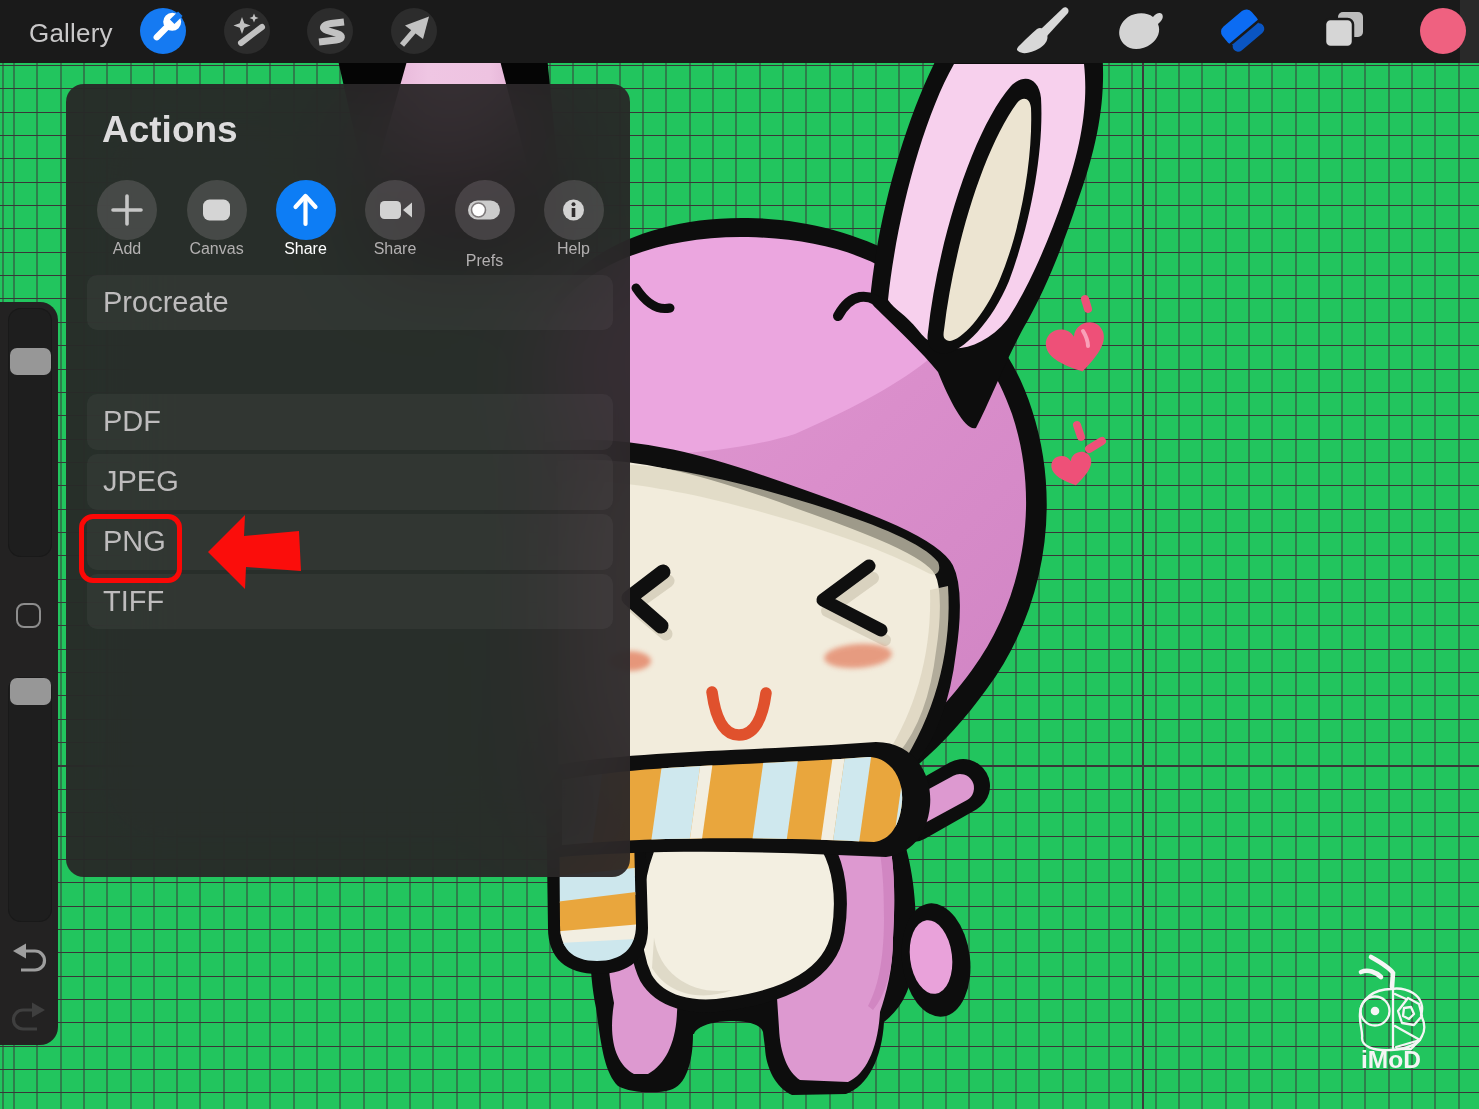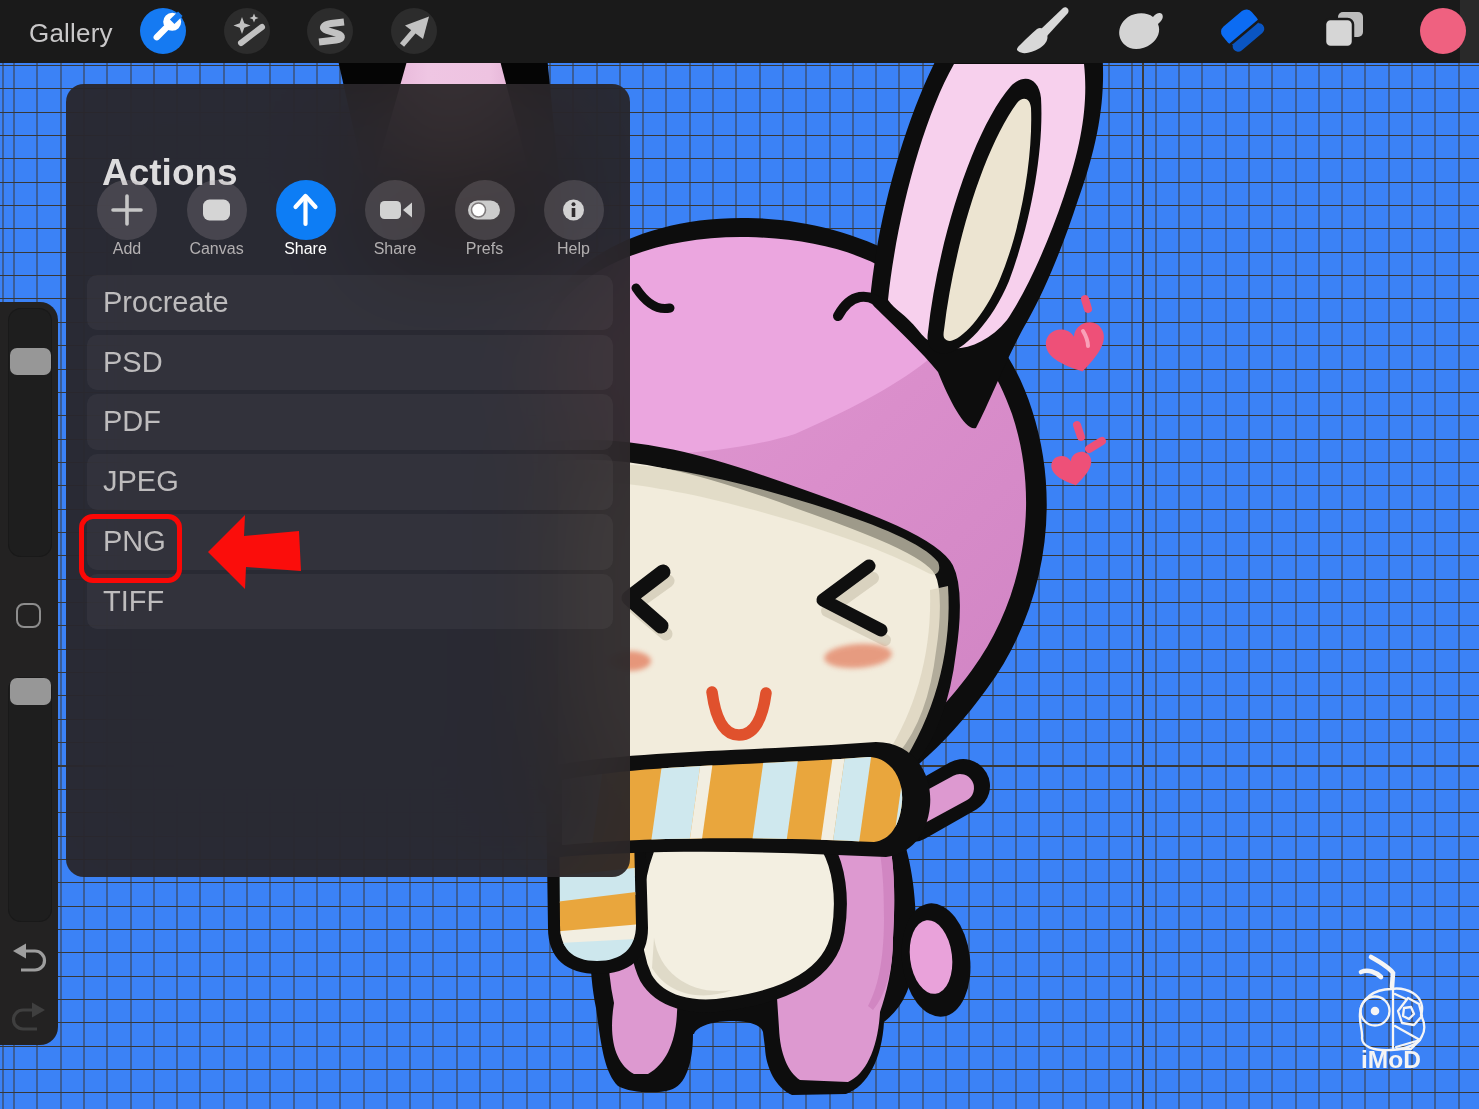--- a/index.html
+++ b/index.html
@@ -1,21 +1,21 @@
 <!DOCTYPE html>
 <html><head>
 <meta charset="utf-8">
 <style>
   * { margin:0; padding:0; box-sizing:border-box; }
   html,body { width:1479px; height:1109px; overflow:hidden; background:#292929;
     font-family:"Liberation Sans", sans-serif; }
   #stage { position:absolute; left:0; top:0; width:1479px; height:1109px; overflow:hidden; transform:translateZ(0); }
 
   
-  #canvas { position:absolute; left:0; top:63px; width:1479px; height:1046px; background:#3b82f6; }
+  #canvas { position:absolute; left:0; top:63px; width:1479px; height:1046px; background:#22c55e; }
   #grid { position:absolute; left:0; top:0; width:100%; height:100%;
     background-image:
       repeating-linear-gradient(to right, #383838 0px, #383838 1px, transparent 1px, transparent 23.3px),
       repeating-linear-gradient(to bottom, #383838 0px, #383838 1px, transparent 1px, transparent 23.35px);
     background-position: 13.5px 2px; opacity:1; }
   #edgeline { position:absolute; left:1142px; top:0; width:2px; height:100%; background:#3c3c3c; }
 
   
   #toolbar { position:absolute; left:0; top:0; width:1460px; height:63px; background:#1a1a1a; z-index:30; }
   #gallery { position:absolute; left:29px; top:17.5px; transform:translateZ(0); font-size:26px; color:#c9c8c9; letter-spacing:0.2px; }
@@ -25,21 +25,21 @@
     background:#232222; border-radius:18px; z-index:5; }
   .track { position:absolute; left:30px; width:44px; background:#1e1e1e; border-radius:13px;
     box-shadow: inset 0 0 0 1px #191919; }
   .handle { position:absolute; left:31.5px; width:41px; height:27px; background:#979797; border-radius:7px; }
   #sqbtn { position:absolute; left:38px; top:301px; width:25px; height:25px; border:2.5px solid #8d8d8d; border-radius:8px; }
 
   
   #panel { position:absolute; left:66px; top:84px; width:564px; height:793px;
     background:rgba(39,35,37,0.92); border-radius:18px; z-index:20;
     -webkit-backdrop-filter: blur(46px) saturate(0.85); backdrop-filter: blur(46px) saturate(0.85); }
-  #ptitle { position:absolute; left:36px; top:24.5px; transform:translateZ(0); font-size:37px; font-weight:bold; color:#dddcdd;margin-top:43px; }
+  #ptitle { position:absolute; left:36px; top:24.5px; transform:translateZ(0); font-size:37px; font-weight:bold; color:#dddcdd; }
   .acirc { position:absolute; top:96px; width:60px; height:60px; border-radius:50%; background:rgba(160,152,155,0.26); }
   .albl { position:absolute; top:156px; transform:translateZ(0); font-size:16px; color:#b3b0b1; text-align:center; width:90px; }
   .row { position:absolute; left:21px; transform:translateZ(0); width:526px; height:55.8px; border-radius:10px;
     background:rgba(205,200,202,0.055); color:#bebcbd; font-size:29px; line-height:55.8px;
     padding-left:16px; }
 
   #redbox { position:absolute; left:79px; top:514px; width:103px; height:69px;
     border:5px solid #fb0806; border-radius:14px; z-index:25; }
   #arrow { position:absolute; z-index:25; left:205px; top:512px; }
 </style>
@@ -169,24 +169,23 @@
     <div class="acirc" style="left:31px;"></div>
     <div class="acirc" style="left:120.5px;"></div>
     <div class="acirc" style="left:209.5px; background:#0d7df5;"></div>
     <div class="acirc" style="left:299px;"></div>
     <div class="acirc" style="left:388.5px;"></div>
     <div class="acirc" style="left:477.5px;"></div>
     <div class="albl" style="left:16px;">Add</div>
     <div class="albl" style="left:105.5px;">Canvas</div>
     <div class="albl" style="left:194.5px; color:#ffffff;">Share</div>
     <div class="albl" style="left:284px;">Share</div>
-    <div class="albl" style="left:373.5px;">Prefs</div>
+    <div class="albl" style="left:373.5px;margin-top:12px;">Prefs</div>
     <div class="albl" style="left:462.5px;">Help</div>
     <div class="row" style="top:190.7px;">Procreate</div>
-    <div class="row" style="top:250.5px;">PSD</div>
     <div class="row" style="top:310.3px;">PDF</div>
     <div class="row" style="top:370.1px;">JPEG</div>
     <div class="row" style="top:489.7px;">TIFF</div>
     <div class="row" style="top:429.9px;">PNG</div>
   </div>
 
   <div id="redbox"></div>
   <svg id="arrow" width="100" height="82" viewBox="205 512 100 82">
     <polygon points="208,552 245,515 244,536 299,531 301,571 246,567 245,589" fill="#fb0d0b"></polygon>
   </svg>

